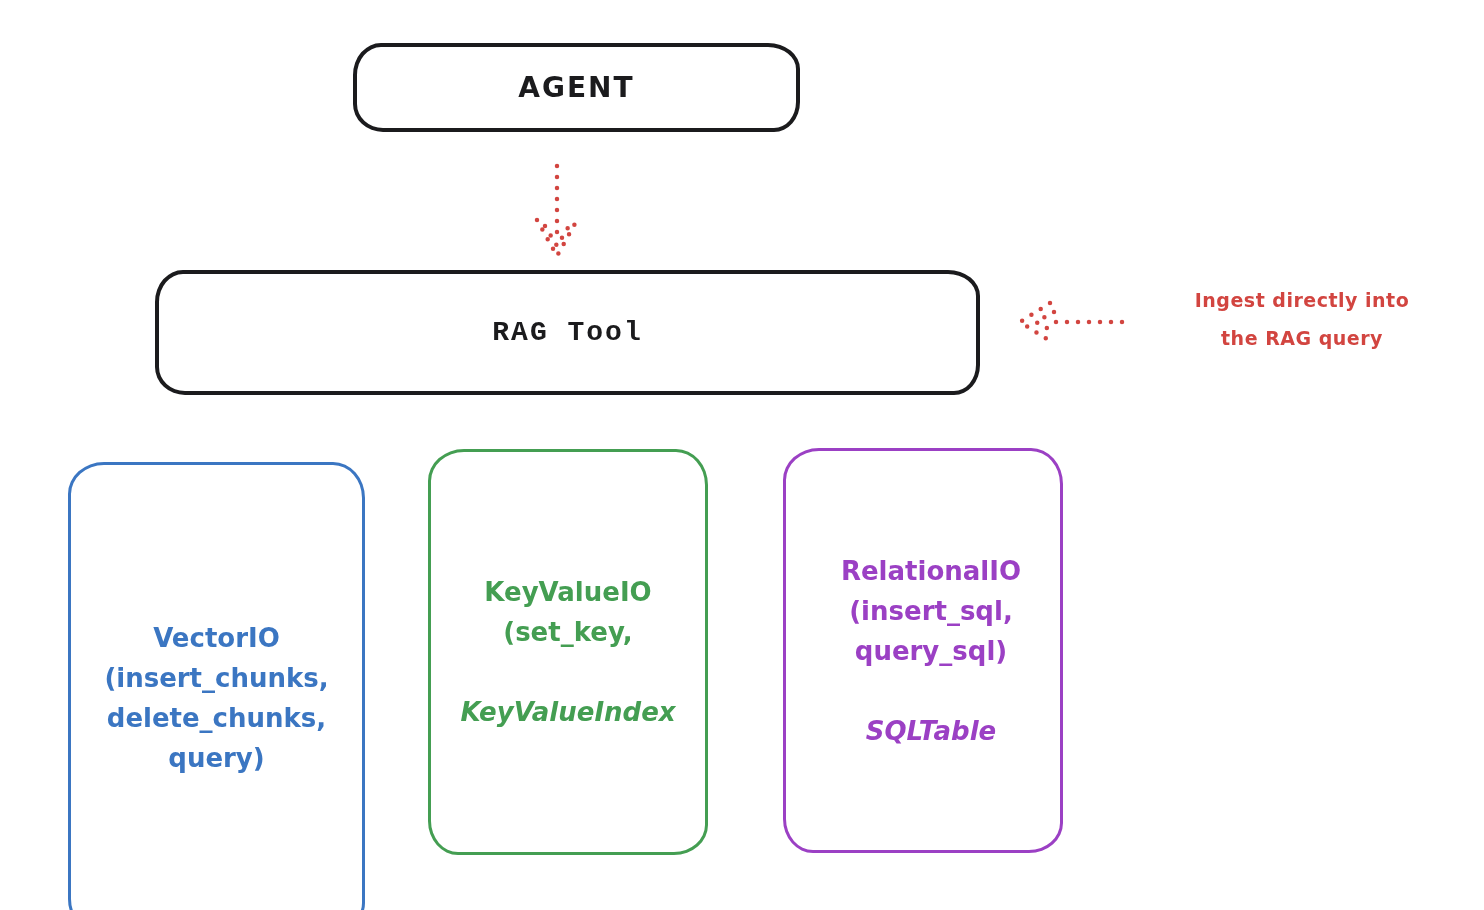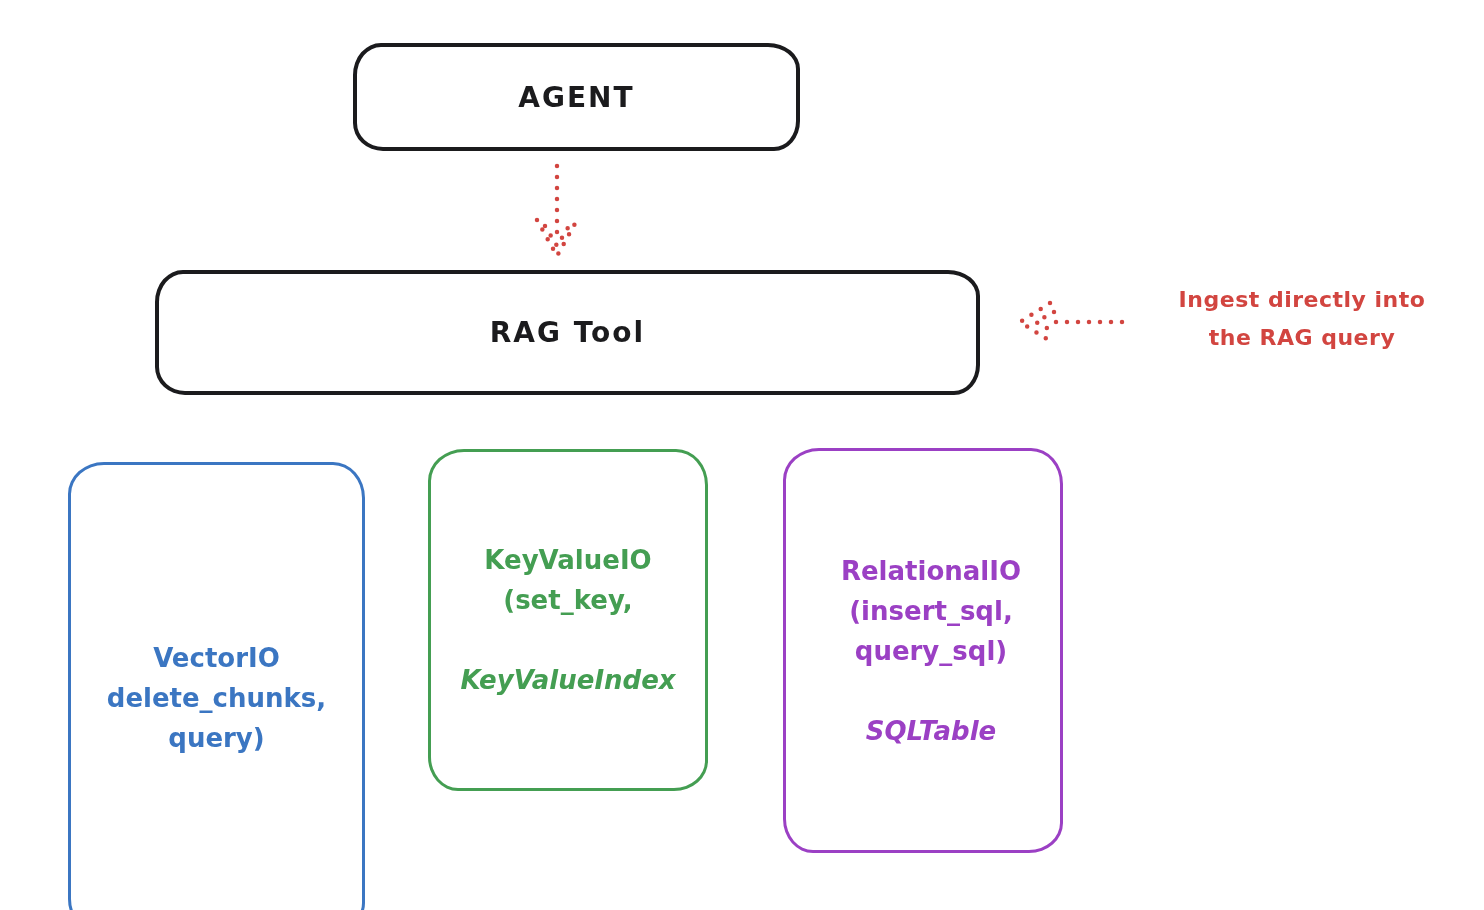--- a/index.html
+++ b/index.html
@@ -23,39 +23,39 @@
     display: flex;
     align-items: center;
     justify-content: center;
     text-align: center;
   }
   .box-black {
     border: 4px solid var(--ink);
     border-radius: 28px 32px 26px 30px / 32px 26px 30px 28px;
     color: var(--ink);
   }
-  .agent-box   { left: 353px; top: 43px;  width: 447px; height: 108px; }
-  .rag-box     { left: 155px; top: 270px; width: 825px; height: 125px; }
+  .agent-box   { left: 353px; top: 43px;  width: 447px; height: 89px; }
+  .rag-box     { left: 155px; top: 270px; width: 825px; height: 125px; font-family: Liberation Mono, monospace; }
 
   .node-title {
     font-size: 28px;
     font-weight: bold;
     letter-spacing: 2px;
   }
 
   
   .backend-box {
     border-radius: 36px 32px 34px 30px / 32px 36px 30px 34px;
     flex-direction: column;
     font-size: 26px;
     font-weight: bold;
     line-height: 40px;
   }
   .box-blue   { left: 68px;  top: 452px; width: 297px; height: 471px; border: 3.5px solid var(--blue);   color: var(--blue); margin-top: 10px; }
-  .box-green  { left: 428px; top: 449px; width: 280px; height: 342px; border: 3.5px solid var(--green);  color: var(--green); }
+  .box-green  { left: 428px; top: 449px; width: 280px; height: 406px; border: 3.5px solid var(--green);  color: var(--green); }
   .box-purple { left: 783px; top: 448px; width: 280px; height: 405px; border: 3.5px solid var(--purple); color: var(--purple); padding-left: 16px; }
   .index-label { margin-top: 40px; font-style: italic; }
 
   
   .arrow {
     position: absolute;
     color: var(--red);
   }
   .arrow-down { left: 528px;  top: 160px; }
   .arrow-left { left: 1012px; top: 298px; }
@@ -68,21 +68,21 @@
   }
 
   
   .annotation {
     position: absolute;
     left: 1130px;
     top: 281px;
     width: 344px;
     text-align: center;
     color: var(--red);
-    font-size: 22px;
+    font-size: 19px;
     font-weight: bold;
     line-height: 38px;
     letter-spacing: 0.5px;
   }
 </style>
 </head>
 <body>
 
 <div class="canvas">
 
@@ -107,20 +107,21 @@
   </svg>
 
   <div class="annotation">
     <div>Ingest directly into</div>
     <div>the RAG query</div>
   </div>
 
   <div class="sketch-box backend-box box-blue">
     <div>
       <div>VectorIO</div>
+      <div>(insert_chunks,</div>
       <div>delete_chunks,</div>
       <div>query)</div>
     </div>
   </div>
 
   <div class="sketch-box backend-box box-green">
     <div>
       <div>KeyValueIO</div>
       <div>(set_key,</div>
     </div>

